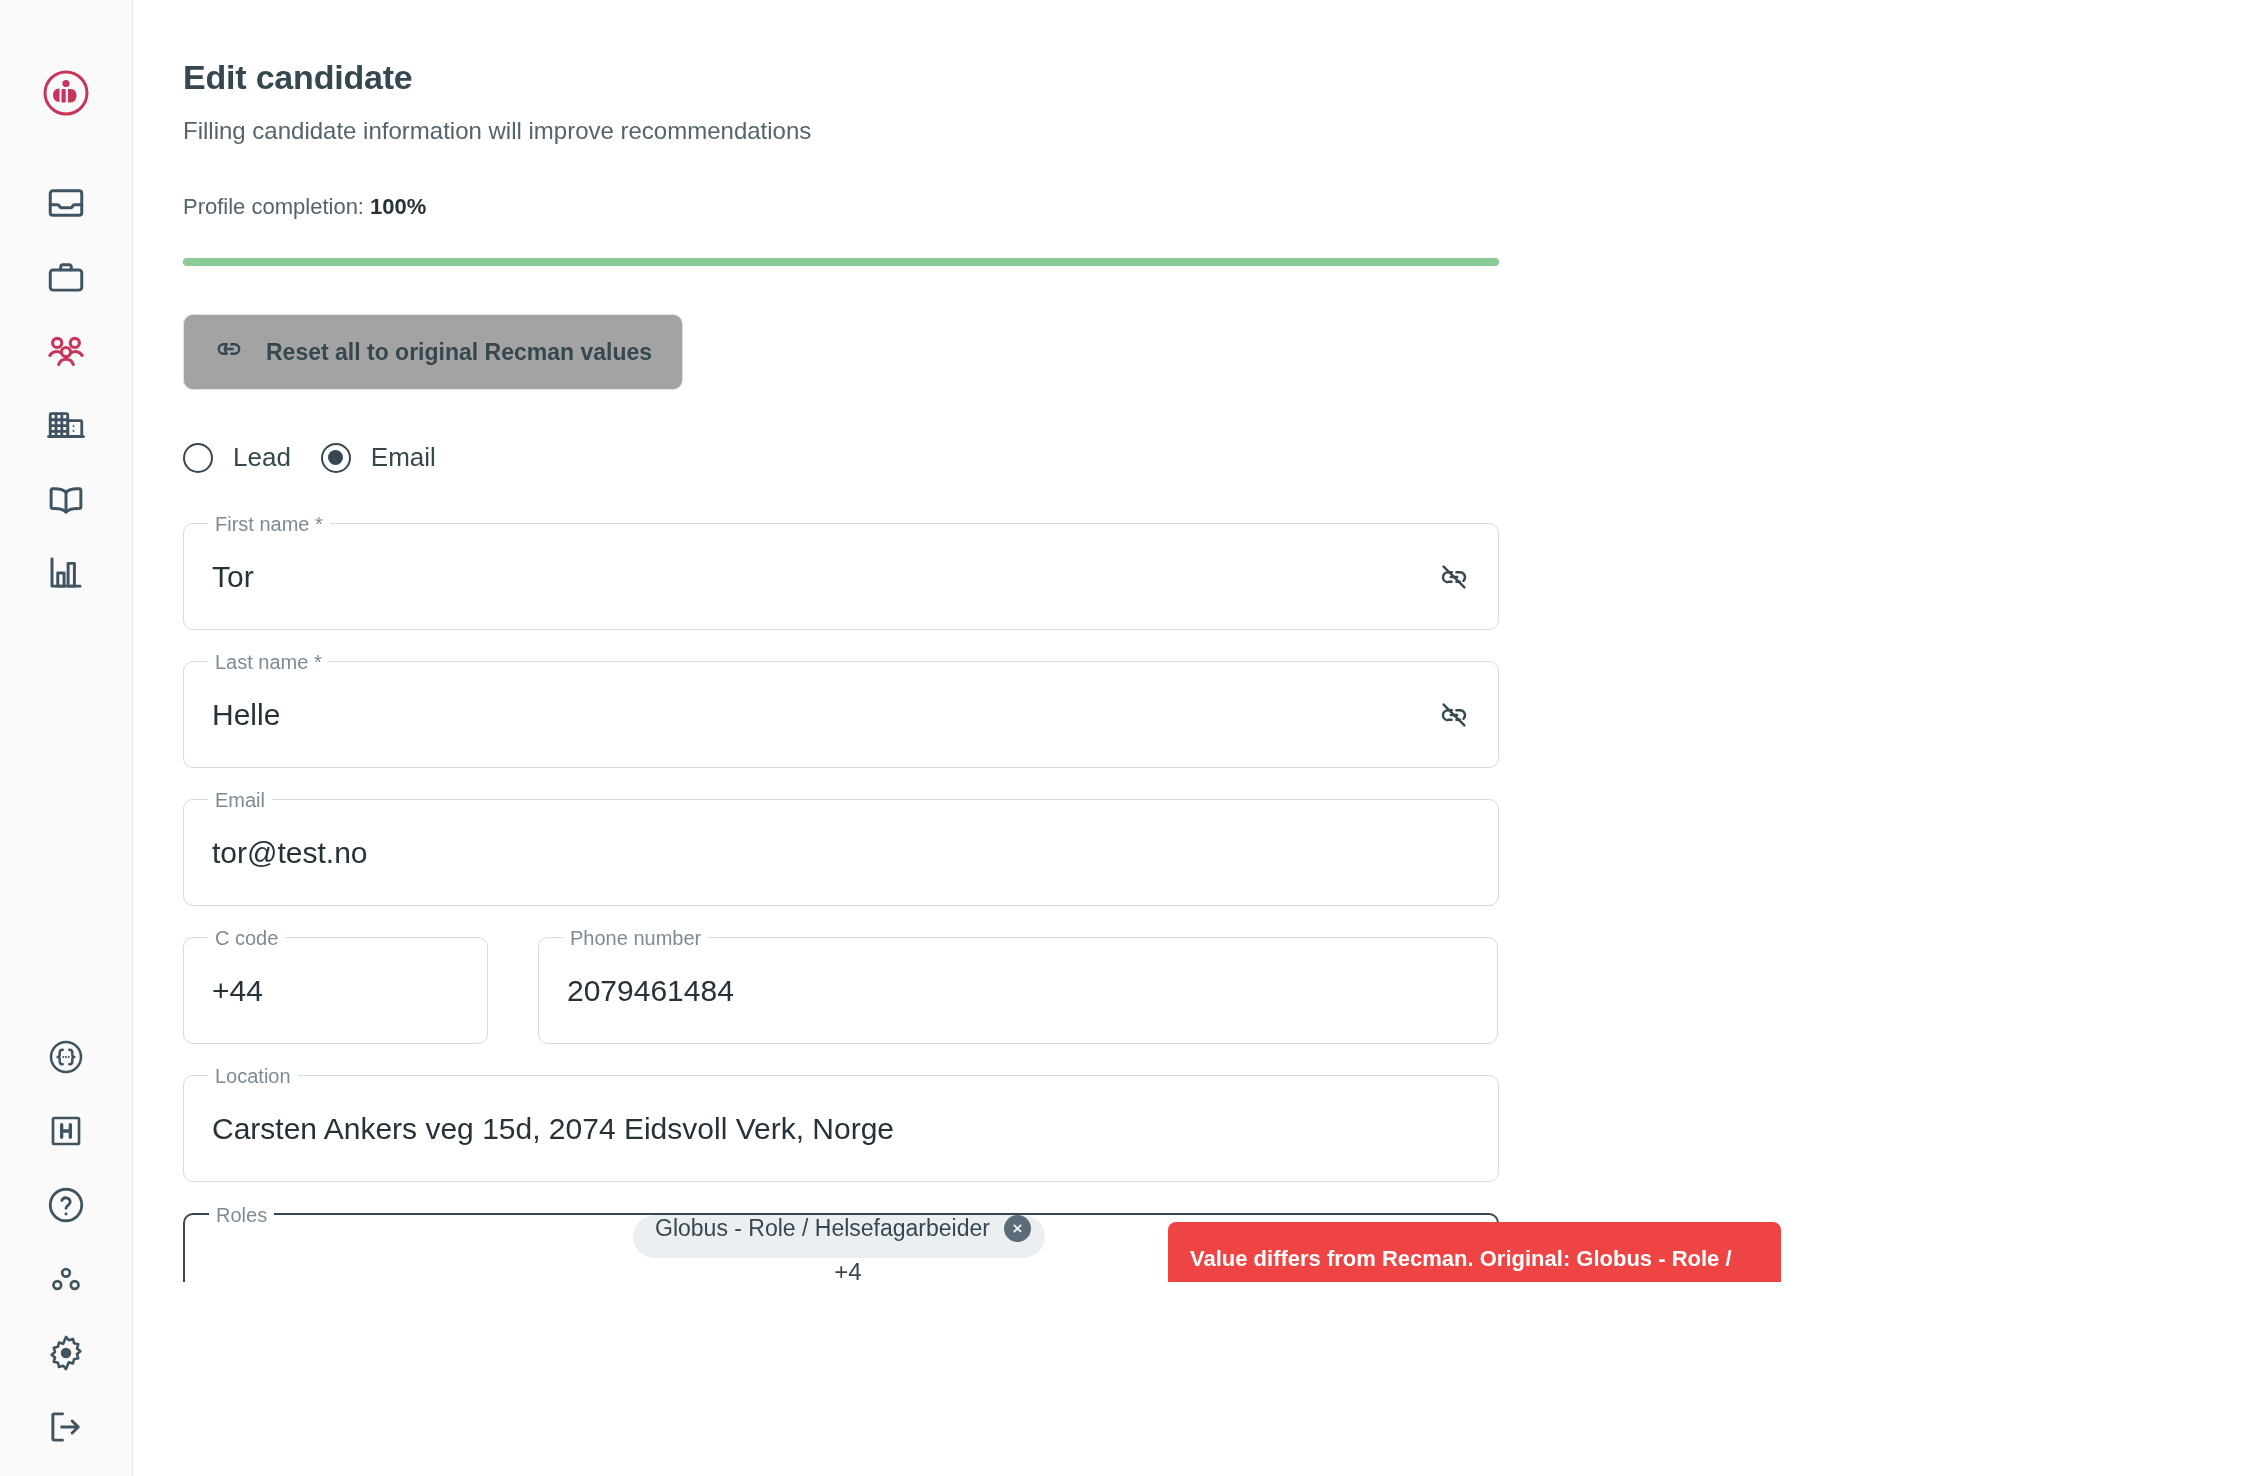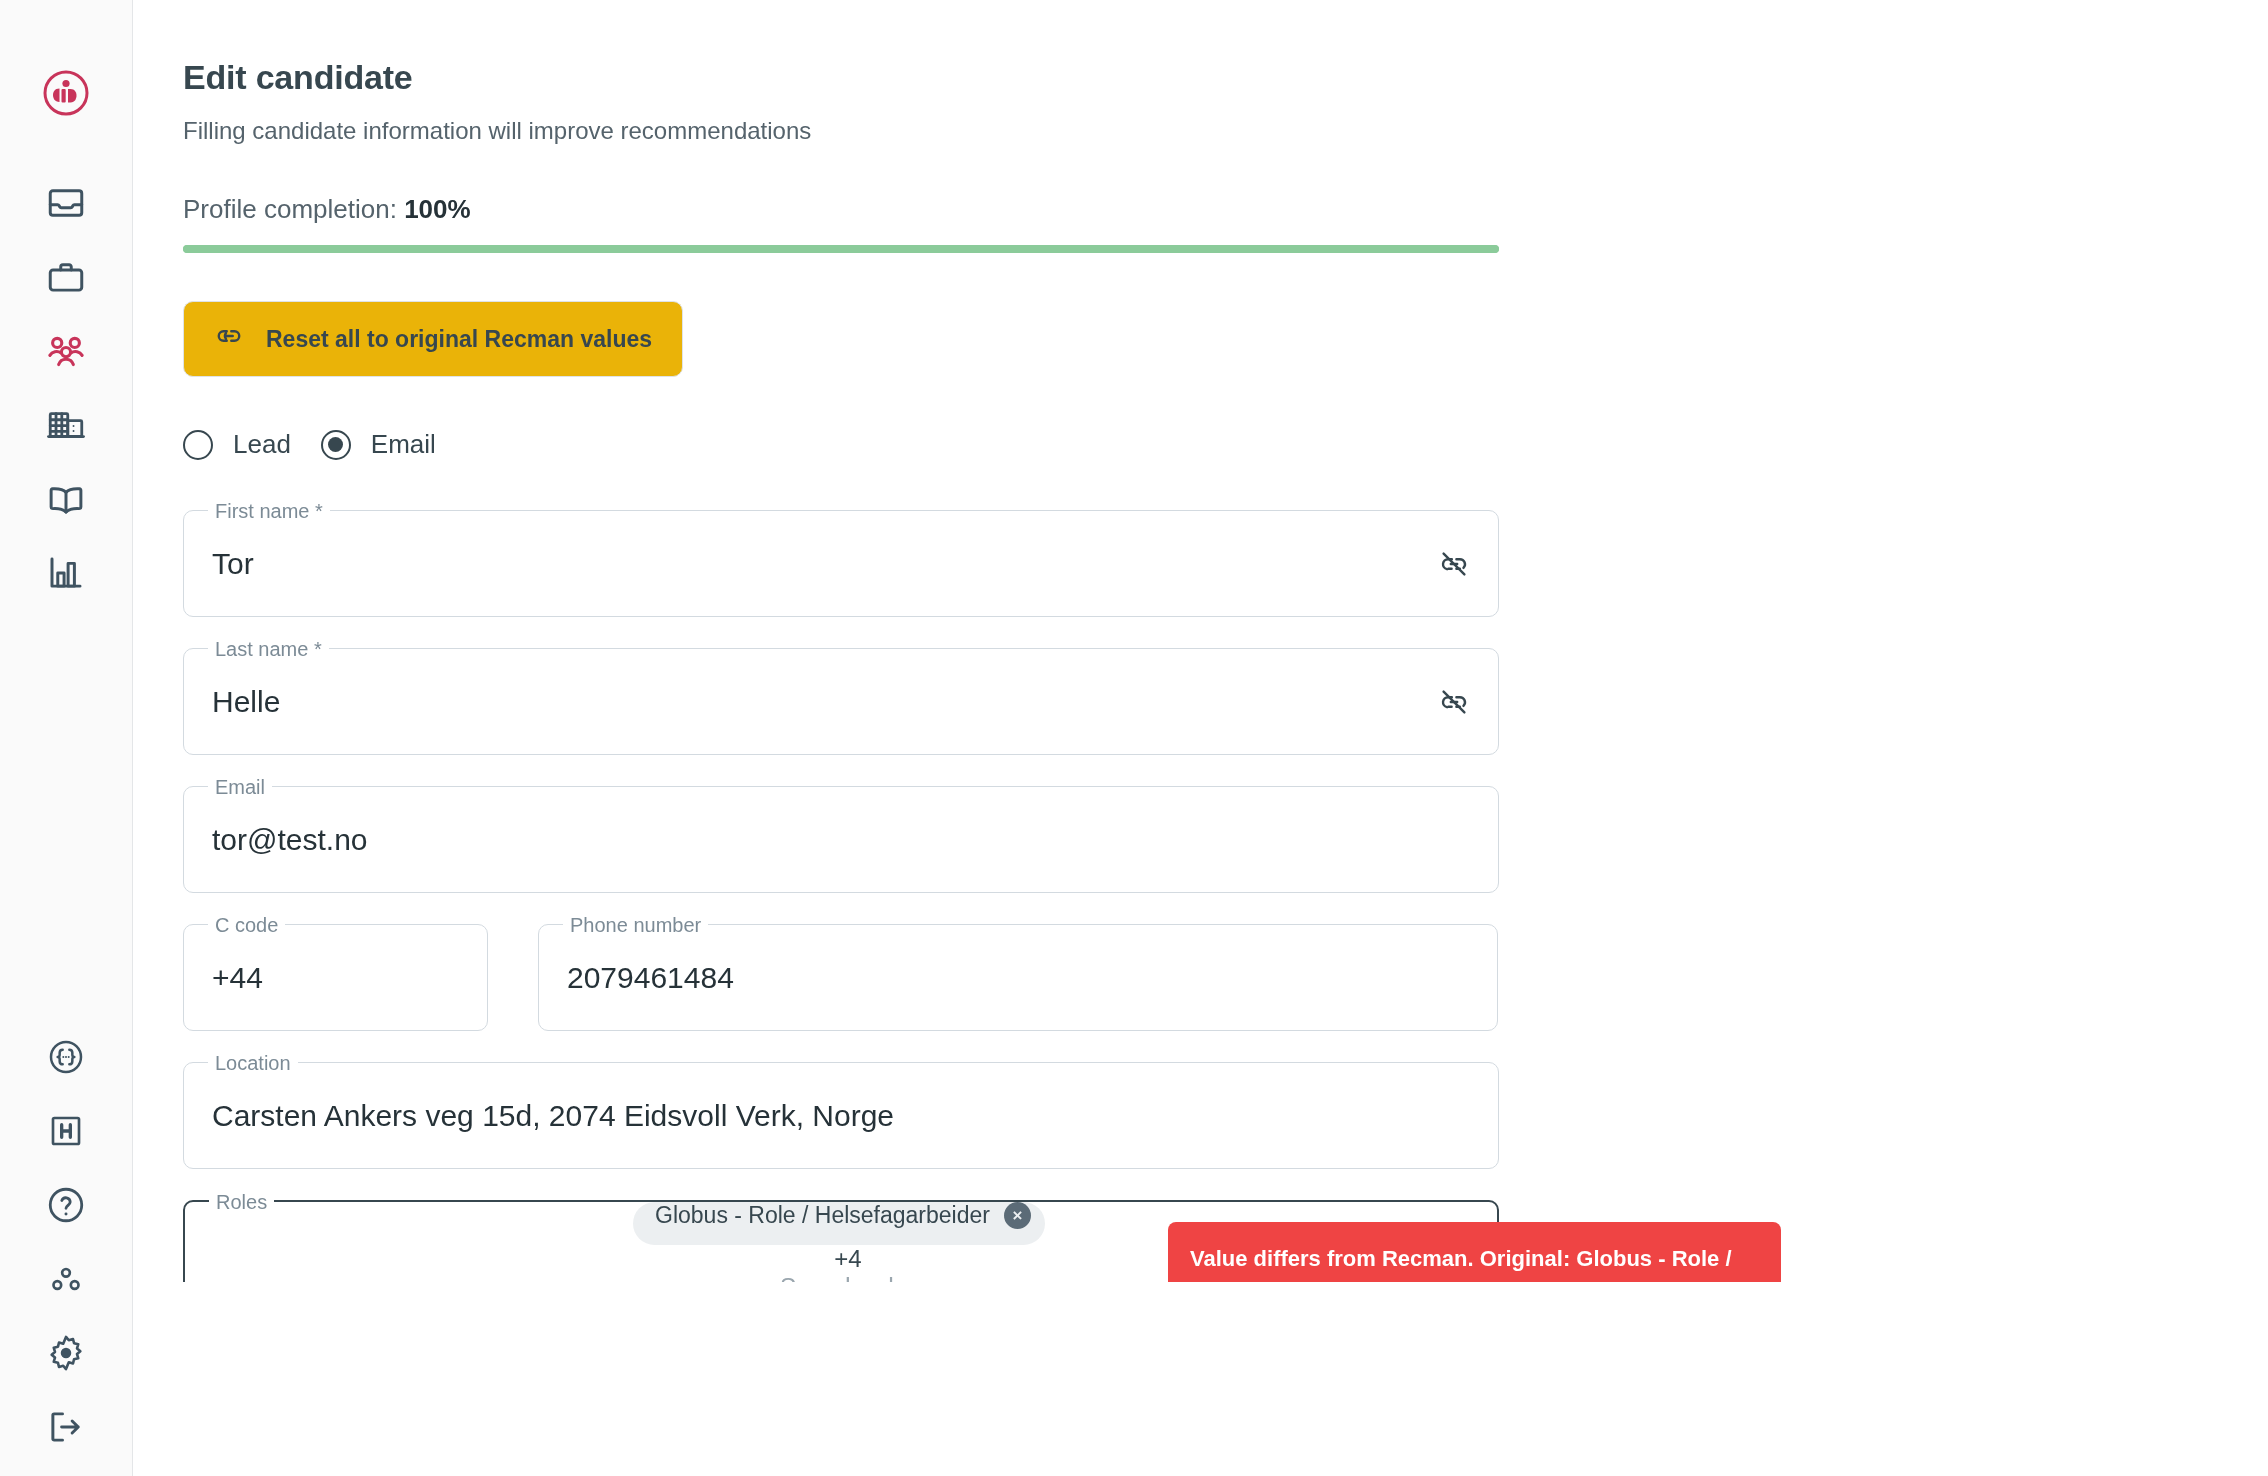--- a/index.html
+++ b/index.html
@@ -52,23 +52,23 @@
     letter-spacing: -0.2px;
     margin-bottom: 20px;
   }
   .page-sub {
     font-size: 24px;
     color: #55636c;
     margin-bottom: 49px;
     font-weight: 400;
   }
   .pc-row {
-    font-size: 26px;
+    font-size: 22px;
     color: #55636c;
-    margin-bottom: 20px;
+    margin-bottom: 38px;
   }
   .pc-row b { color: #263238; font-weight: bold; }
   .progress-track {
     width: 1316px;
     height: 8px;
     background: #8bcb9a;
     border-radius: 4px;
     overflow: hidden;
     margin-bottom: 48px;
   }
@@ -79,21 +79,21 @@
   }
 
   .reset-btn {
     display: inline-flex;
     align-items: center;
     gap: 22px;
     height: 76px;
     padding: 0 30px;
     border: 1.5px solid #dfe3e6;
     border-radius: 10px;
-    background: #eab308;
+    background: #a3a3a3;
     color: #37474f;
     font-size: 23px;
     font-weight: bold;
     font-family: "Liberation Sans", sans-serif;
     cursor: pointer;
     margin-bottom: 52px;
   }
 
   .radio-row {
     display: flex;

